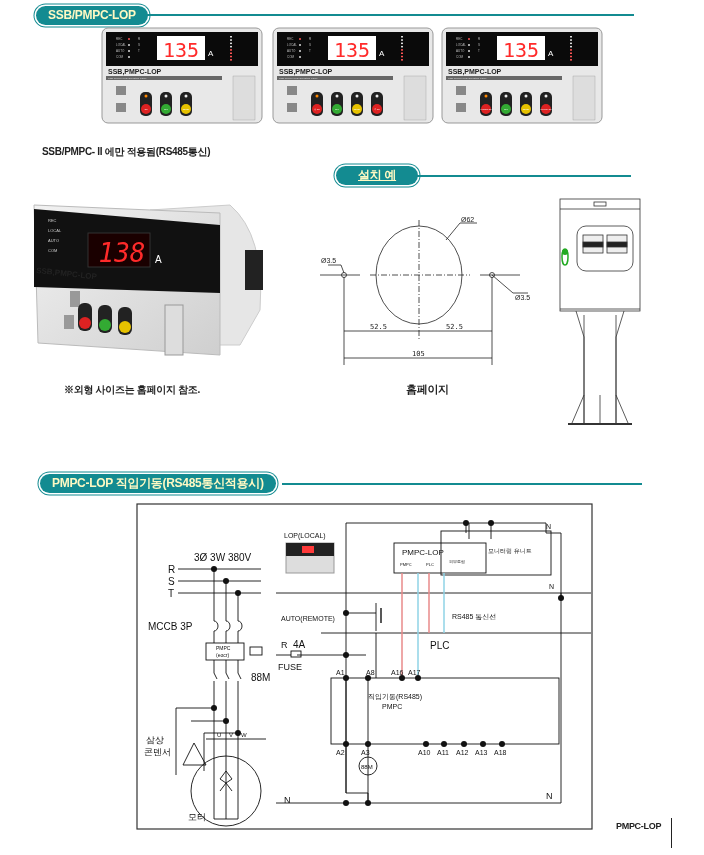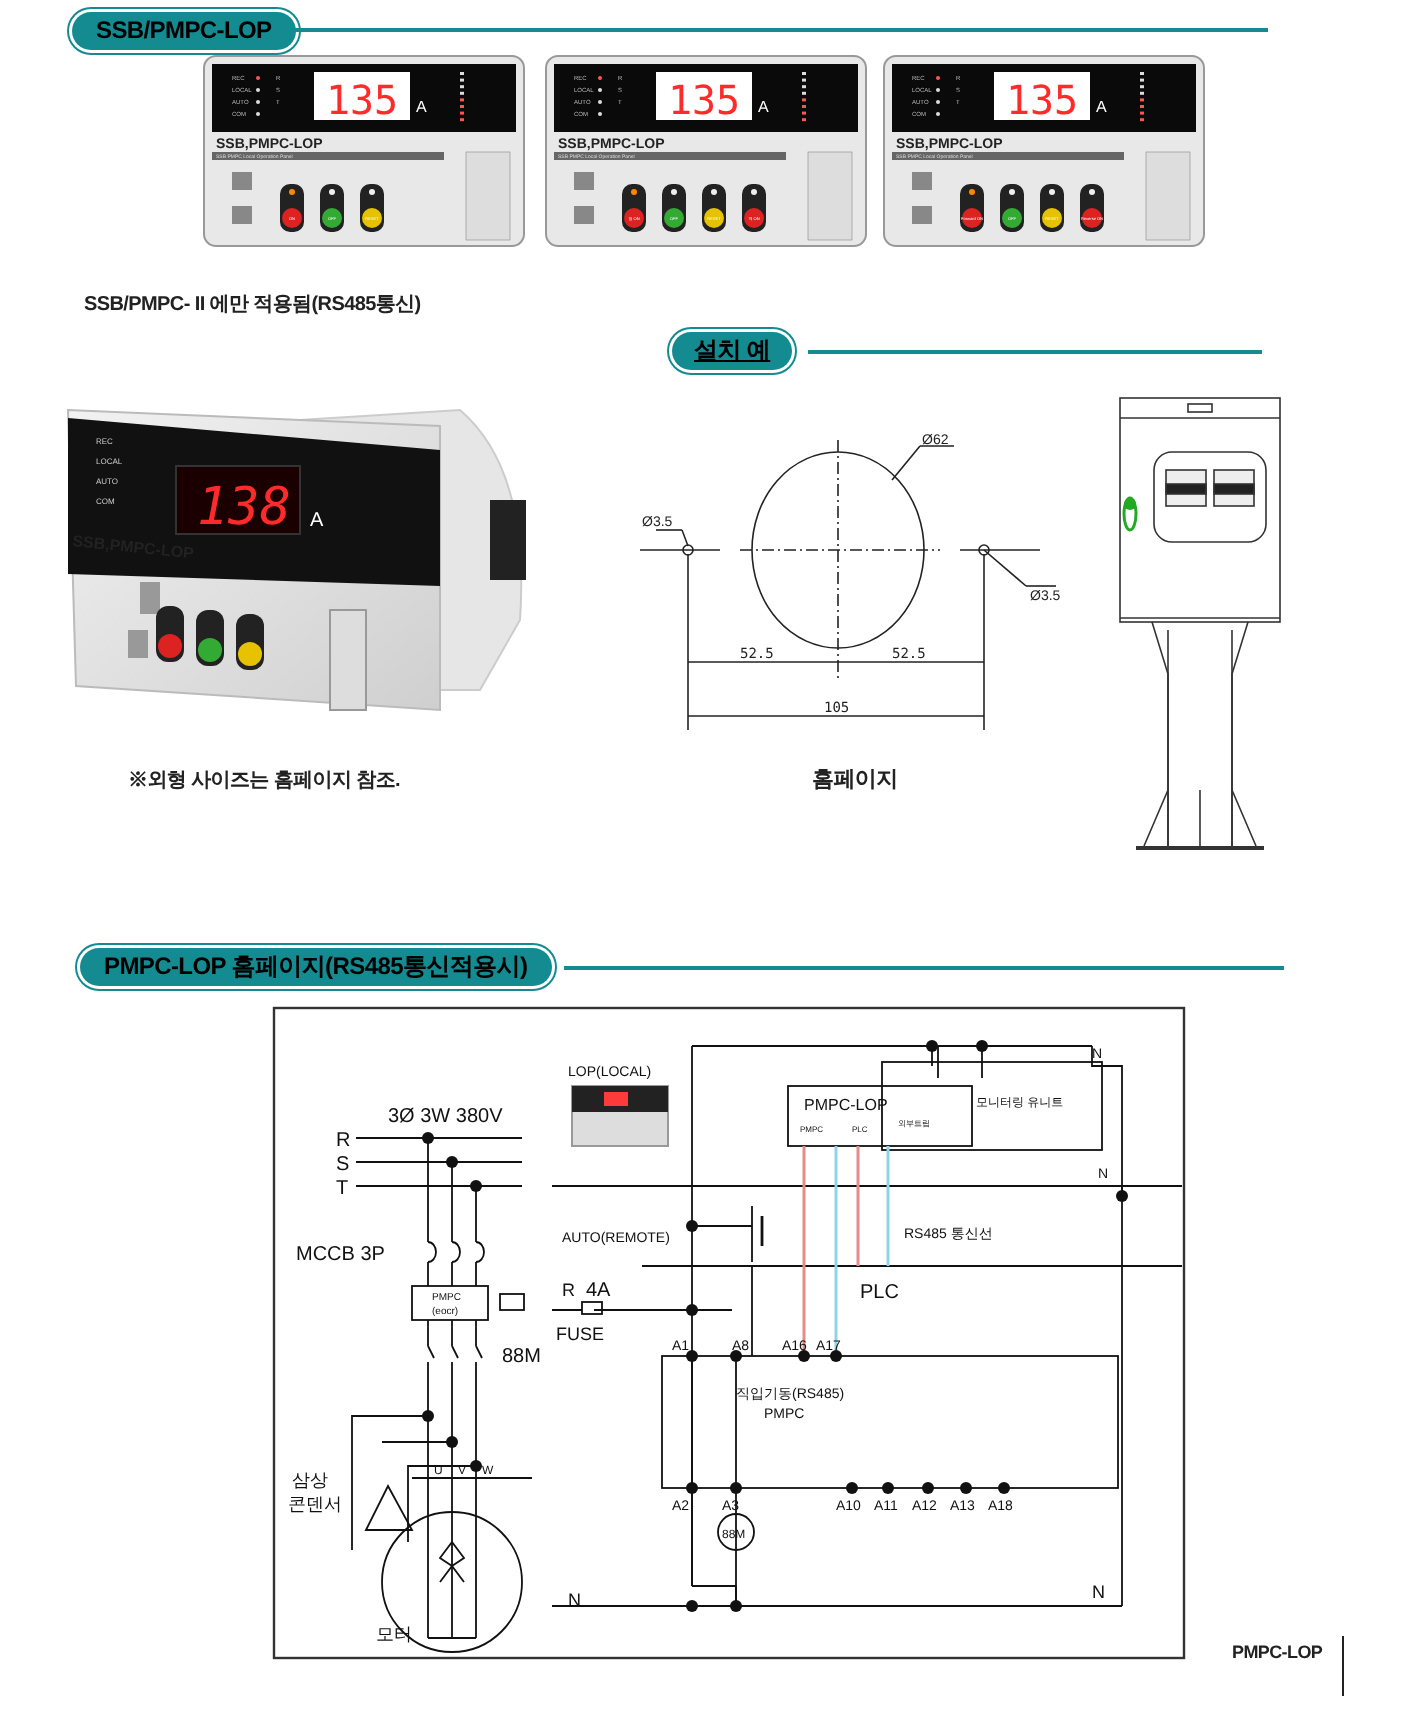--- a/index.html
+++ b/index.html
@@ -1,17 +1,17 @@
 <!DOCTYPE html>
 <html><head>
 <meta charset="utf-8">
 <style>
   html,body{margin:0;padding:0;background:#fff;}
   body{width:704px;height:855px;position:relative;overflow:hidden;font-family:"DejaVu Sans",sans-serif;color:#222;}
-  .pill{position:absolute;height:19px;border-radius:10px;background:#138b91;color:#000000;font-weight:bold;font-size:12px;line-height:19px;padding:0 12px;box-shadow:0 0 0 1.5px #fff,0 0 0 2.5px #138b91;font-family:"Liberation Sans",sans-serif;letter-spacing:-0.3px;}
+  .pill{position:absolute;height:19px;border-radius:10px;background:#138b91;color:#fef9c3;font-weight:bold;font-size:12px;line-height:19px;padding:0 12px;box-shadow:0 0 0 1.5px #fff,0 0 0 2.5px #138b91;font-family:"Liberation Sans",sans-serif;letter-spacing:-0.3px;}
   .rule{position:absolute;height:1.5px;background:#138b91;}
   .caption{position:absolute;font-size:10px;font-weight:bold;font-family:"Liberation Sans",sans-serif;letter-spacing:-0.3px;margin-top:10px;}
   svg text{font-family:"Liberation Sans",sans-serif;}
   .mono{font-family:"DejaVu Sans Mono",monospace;}
 </style>
 </head>
 <body>
 
 <div class="pill" style="left:36px;top:6px;">SSB/PMPC-LOP</div>
 <div class="rule" style="left:140px;top:14px;width:494px;"></div>
@@ -156,21 +156,21 @@
         <circle cx="104" cy="68" r="1.5" fill="#eee"></circle>
         <circle cx="104" cy="81" r="5" fill="#d22"></circle>
         <text x="104" y="82" font-size="2" fill="#fff" text-anchor="middle">Reverse ON</text>
         <rect x="131" y="48" width="22" height="44" fill="#ddd" stroke="#888" stroke-width="0.3"></rect>
       </g>
     </g>
 </svg>
 
 <div class="caption" style="left:42px;top:135px;">SSB/PMPC- II 에만 적용됨(RS485통신)</div>
 
-<div class="pill" style="left:336px;top:166px;padding:0 11px;text-decoration:underline;">설치 예</div>
+<div class="pill" style="left:336px;top:166px;padding:0 22px;text-decoration:underline;">설치 예</div>
 <div class="rule" style="left:404px;top:175px;width:227px;"></div>
 
 <svg width="270" height="170" style="position:absolute;left:30px;top:195px;">
   <defs>
     <linearGradient id="bodyg" x1="0" y1="0" x2="1" y2="1">
         <stop offset="0" stop-color="#f2f2f2"></stop>
         <stop offset="1" stop-color="#cfcfcf"></stop>
       </linearGradient>
   </defs>
   <path d="M120,15 L200,10 Q235,40 230,115 L210,150 L130,150 Z" fill="#e6e6e6" stroke="#ccc"></path>
@@ -245,21 +245,21 @@
     <line x1="34" y1="120" x2="34" y2="228"></line>
       <line x1="66" y1="120" x2="66" y2="228"></line>
     <path d="M34,200 L22,228 M66,200 L78,228" fill="none"></path>
     <line x1="50" y1="200" x2="50" y2="228"></line>
     <line x1="18" y1="229" x2="82" y2="229" stroke-width="2"></line>
   </g>
   <ellipse cx="15" cy="62" rx="3" ry="8" fill="none" stroke="#2a2" stroke-width="1.5"></ellipse>
   <circle cx="15" cy="57" r="3" fill="#2a2"></circle>
 </svg>
 
-<div class="pill" style="left:40px;top:474px;">PMPC-LOP 홈페이지(RS485통신적용시)</div>
+<div class="pill" style="left:40px;top:474px;">PMPC-LOP 직입기동(RS485통신적용시)</div>
 <div class="rule" style="left:282px;top:483px;width:360px;"></div>
 
 <svg width="460" height="330" style="position:absolute;left:136px;top:503px;">
   <rect x="1" y="1" width="455" height="325" fill="#fff" stroke="#333" stroke-width="1.2"></rect>
   <g stroke="#111" fill="none" stroke-width="0.9">
 
     <line x1="42" y1="66" x2="125" y2="66"></line>
       <line x1="42" y1="78" x2="125" y2="78"></line>
       <line x1="42" y1="90" x2="125" y2="90"></line>
     <line x1="78" y1="66" x2="78" y2="118"></line>

